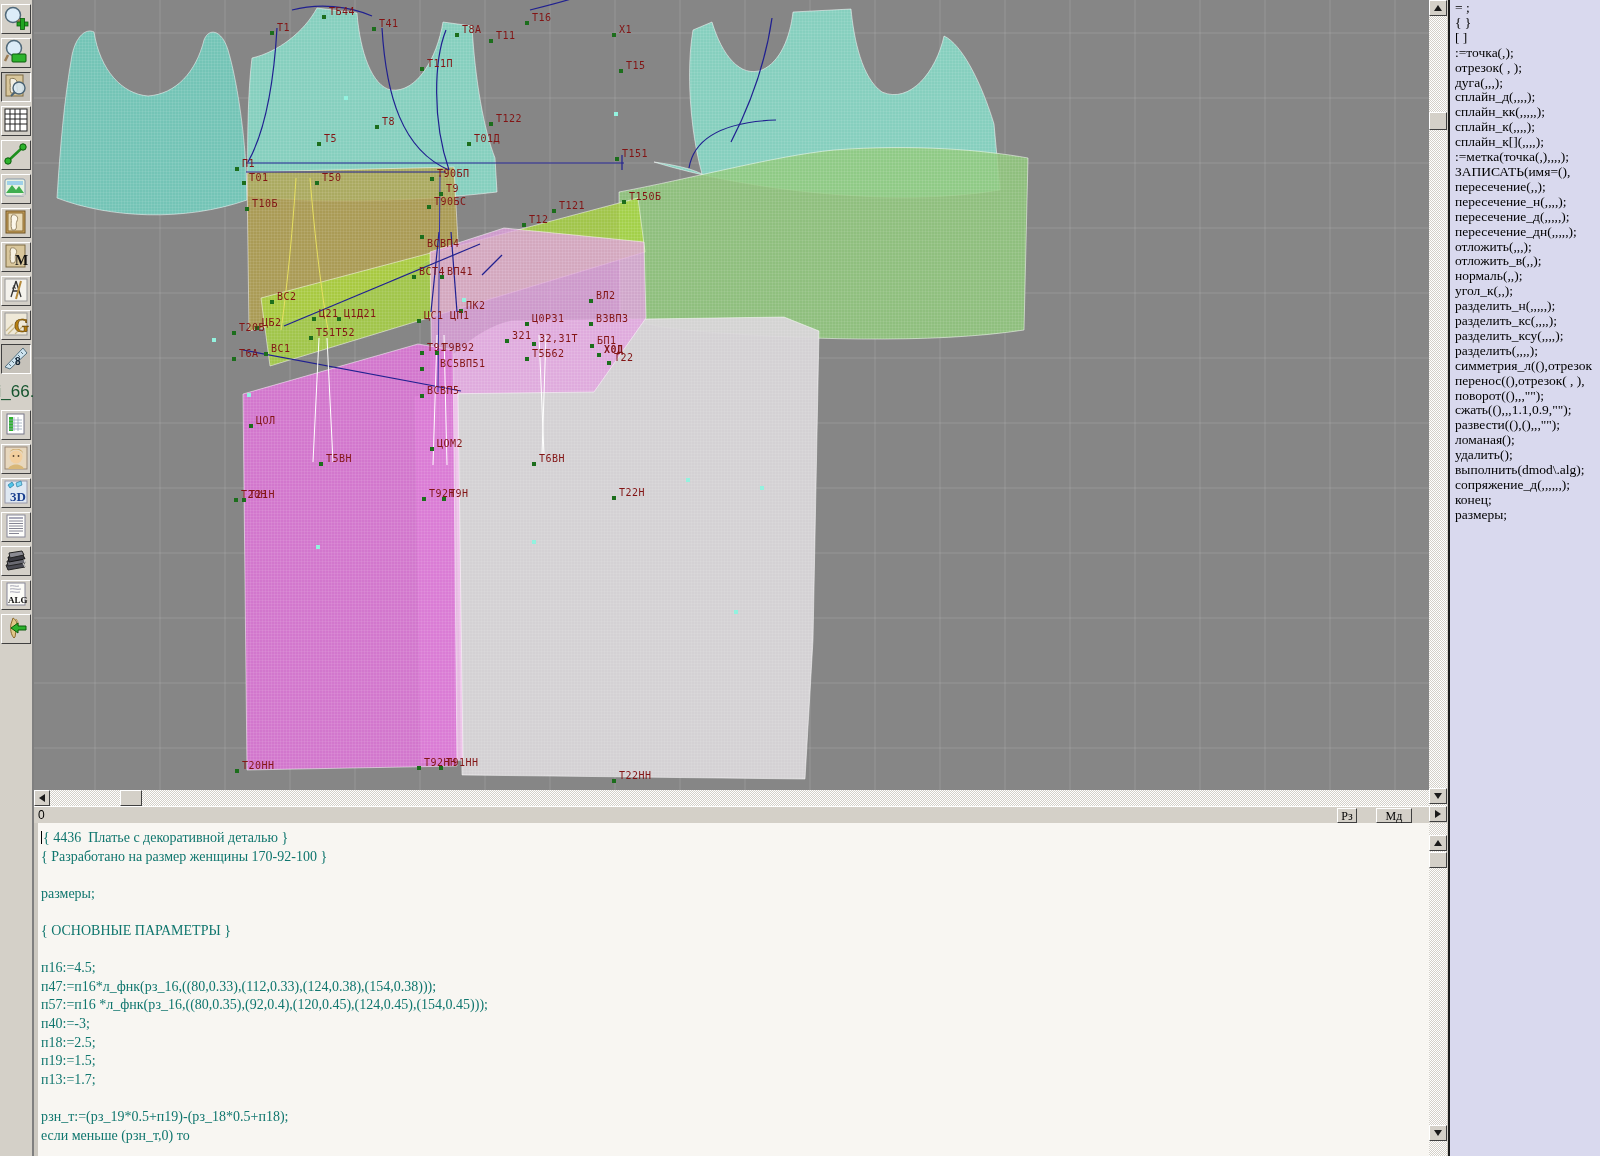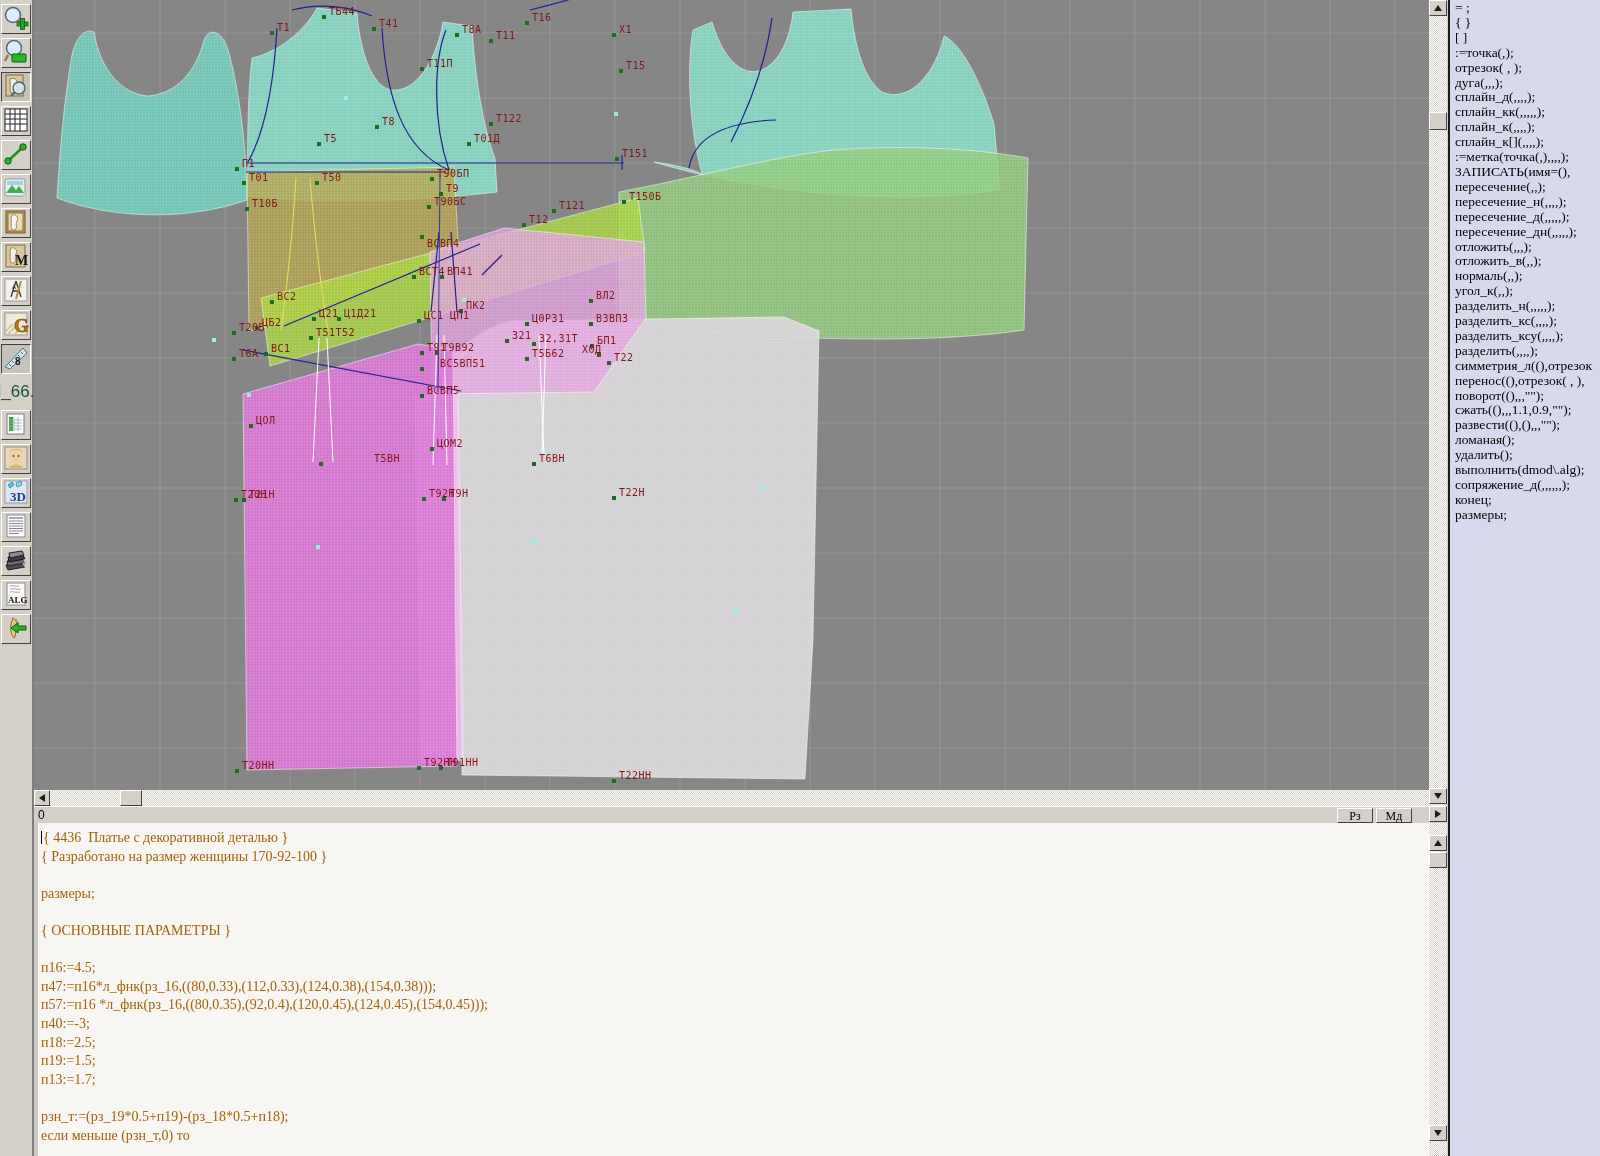--- a/index.html
+++ b/index.html
@@ -21,21 +21,21 @@
   .tri-left{border-top:4px solid transparent;border-bottom:4px solid transparent;border-right:6px solid #1a1a1a;}
   .tri-right{border-top:4px solid transparent;border-bottom:4px solid transparent;border-left:6px solid #1a1a1a;}
   #canvas-vscroll{position:absolute;left:1429px;top:0;width:18px;height:806px;}
   #hscroll{position:absolute;left:34px;top:790px;width:1395px;height:16px;}
   #statusrow{position:absolute;left:34px;top:806px;width:1395px;height:17px;background:#d4d0c8;border-top:1px solid #ffffff;box-sizing:border-box;}
   #statuszero{position:absolute;left:4px;top:1px;font-family:"Liberation Sans",sans-serif;font-size:12px;color:#000;}
   .winbtn{position:absolute;height:15px;top:1px;background:#d4d0c8;border:1px solid;border-color:#ffffff #404040 #404040 #ffffff;font-family:"Liberation Serif",serif;font-size:12px;color:#000;padding:0;line-height:12px;}
   #hscroll-right{left:1429px;top:806px;width:18px;height:16px;}
   
   #editor{position:absolute;left:34px;top:823px;width:1395px;height:333px;background:#f8f6f2;border-left:4px solid #ccc8c0;box-sizing:border-box;overflow:hidden;}
-  #editor-lines{padding:6px 0 0 3px;font-size:14px;line-height:18.6px;color:#a16207;white-space:pre;}
+  #editor-lines{padding:6px 0 0 3px;font-size:14px;line-height:18.6px;color:#0f766e;white-space:pre;}
   .caret{display:inline-block;width:1px;height:13px;background:#000;vertical-align:-2px;margin-right:1px;}
   #editor-vscroll{position:absolute;left:1429px;top:823px;width:18px;height:333px;}
   
   #cmdpanel{position:absolute;left:1448px;top:0;width:152px;height:1156px;background:#d9d9ee;border-left:2px solid #1a1a1a;box-sizing:border-box;padding:1px 0 0 5px;overflow:hidden;}
   #cmdpanel div{font-size:13.5px;line-height:14.9px;color:#000;white-space:nowrap;overflow:hidden;}
 </style>
 </head>
 <body>
 
 <div id="app">
@@ -377,26 +377,26 @@
         <span style="left: 282px; top: 327px;">Т51Т52</span>
         <span style="left: 478px; top: 330px;">З21</span>
         <span style="left: 505px; top: 333px;">З2,З1Т</span>
         <span style="left: 393px; top: 342px;">Т91</span>
         <span style="left: 408px; top: 342px;">Т9В92</span>
         <span style="left: 237px; top: 343px;">ВС1</span>
         <span style="left: 205px; top: 348px;">Т6А</span>
         <span style="left: 563px; top: 335px;">БП1</span>
         <span style="left: 498px; top: 348px;">Т5Б62</span>
         <span style="left: 393px; top: 358px; margin-left: 13px;">ВС5ВП51</span>
-        <span style="left: 548px; top: 344px;">Х0Д</span>
+        <span style="left: 570px; top: 344px; font-weight: bold;">Х0Д</span>
         <span style="left: 580px; top: 352px;">Т22</span>
         <span style="left: 393px; top: 385px;">ВСВП5</span>
         <span style="left: 222px; top: 415px;">ЦОЛ</span>
         <span style="left: 403px; top: 438px;">ЦОМ2</span>
-        <span style="left: 292px; top: 453px; margin-left: 48px;">Т5ВН</span>
+        <span style="left: 292px; top: 453px;">Т5ВН</span>
         <span style="left: 505px; top: 453px;">Т6ВН</span>
         <span style="left: 207px; top: 489px;">Т20Н</span>
         <span style="left: 215px; top: 489px;">Т21Н</span>
         <span style="left: 395px; top: 488px;">Т92Н</span>
         <span style="left: 415px; top: 488px;">Т9Н</span>
         <span style="left: 585px; top: 487px;">Т22Н</span>
         <span style="left: 208px; top: 760px;">Т20НН</span>
         <span style="left: 390px; top: 757px;">Т92НН</span>
         <span style="left: 412px; top: 757px;">Т91НН</span>
         <span style="left: 585px; top: 770px;">Т22НН</span>
@@ -415,21 +415,21 @@
 
   <div id="hscroll" class="schannel">
     <div class="sbtn" style="left:0;top:0;width:16px;height:16px;">
         <span class="tri tri-left"></span>
       </div>
     <div class="sthumb" style="left:86px;top:0;width:22px;height:16px;"></div>
   </div>
 
   <div id="statusrow">
     <span id="statuszero">0</span>
-    <button class="winbtn" style="left:1303px;width:36px;">Рз</button>
+    <button class="winbtn" style="left:1303px;width:20px;">Рз</button>
     <button class="winbtn" style="left:1342px;width:36px;">Мд</button>
   </div>
   <div class="sbtn" id="hscroll-right">
       <span class="tri tri-right"></span>
     </div>
 
   <div id="editor">
       <div id="editor-lines"><div><span class="caret"></span>{ 4436  Платье с декоративной деталью }</div><div>{ Разработано на размер женщины 170-92-100 }</div><div>&nbsp;</div><div>размеры;</div><div>&nbsp;</div><div>{ ОСНОВНЫЕ ПАРАМЕТРЫ }</div><div>&nbsp;</div><div>п16:=4.5;</div><div>п47:=п16*л_фнк(рз_16,((80,0.33),(112,0.33),(124,0.38),(154,0.38)));</div><div>п57:=п16 *л_фнк(рз_16,((80,0.35),(92,0.4),(120,0.45),(124,0.45),(154,0.45)));</div><div>п40:=-3;</div><div>п18:=2.5;</div><div>п19:=1.5;</div><div>п13:=1.7;</div><div>&nbsp;</div><div>рзн_т:=(рз_19*0.5+п19)-(рз_18*0.5+п18);</div><div>если меньше (рзн_т,0) то</div></div>
     </div>
 

